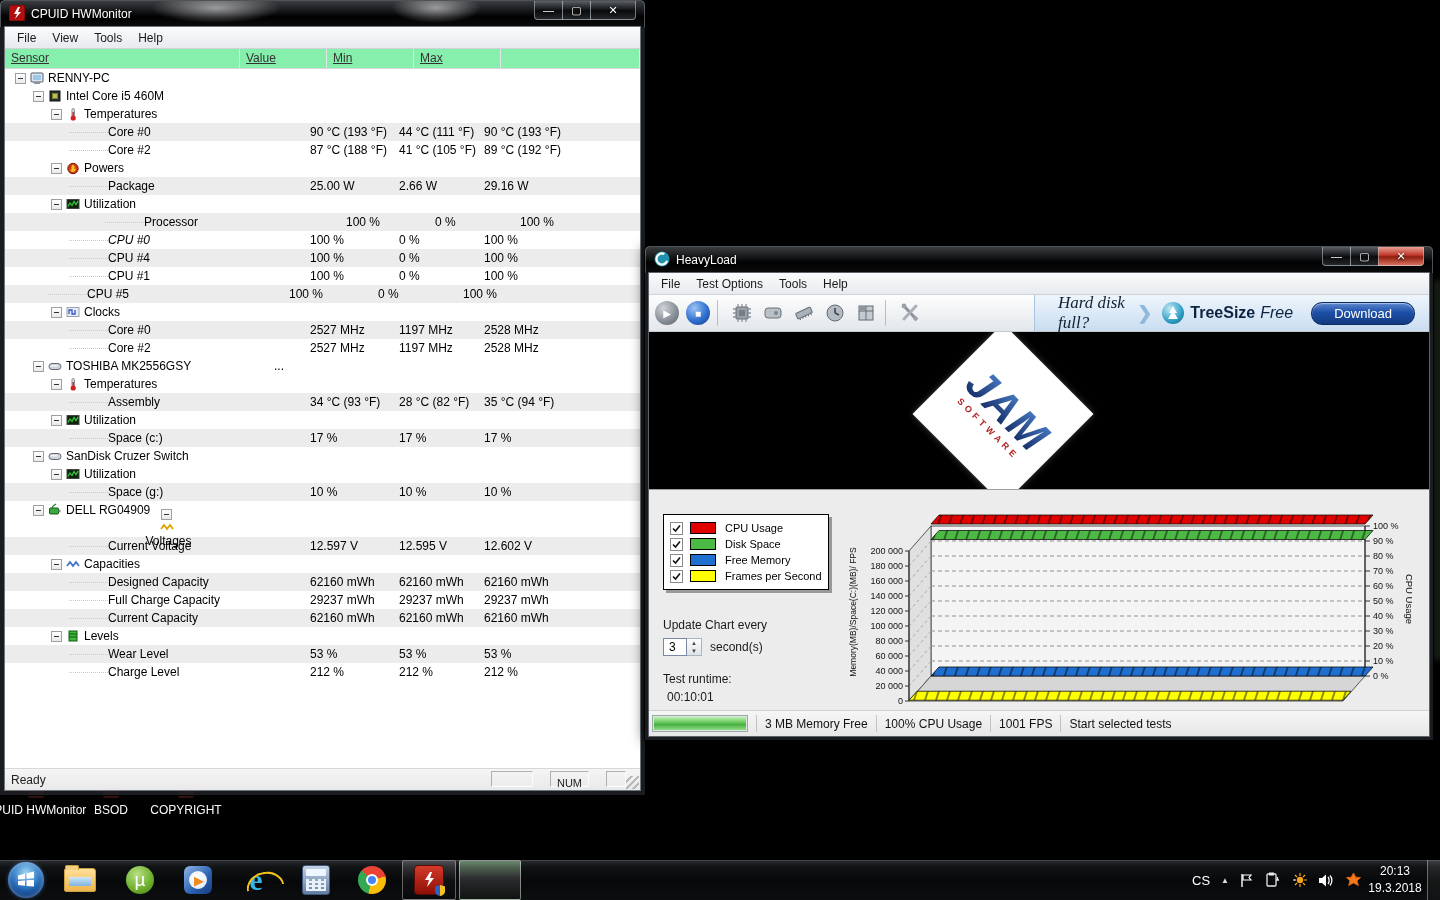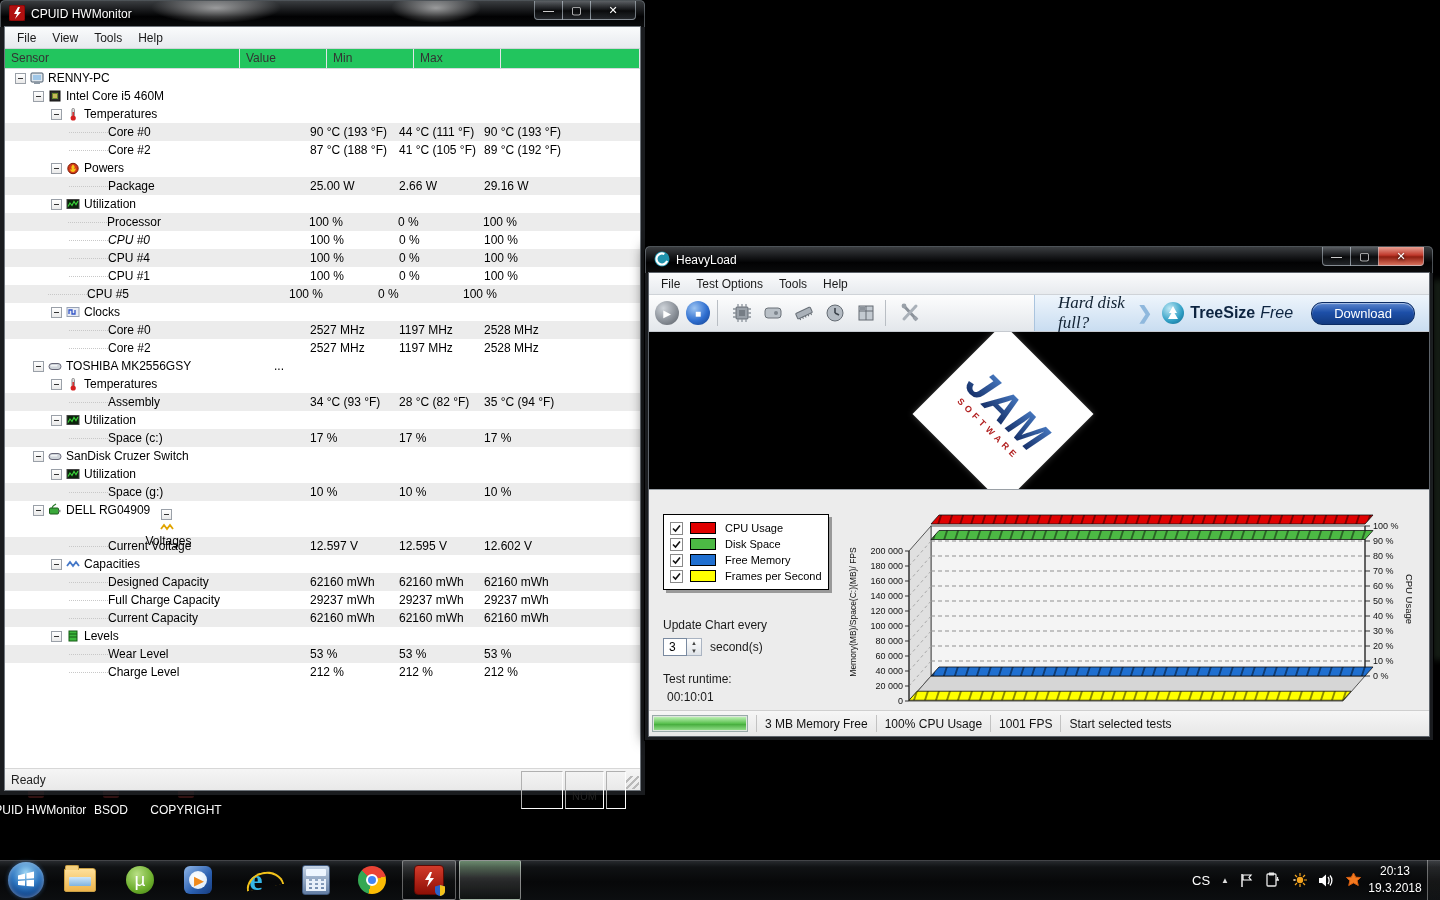--- a/index.html
+++ b/index.html
@@ -26,40 +26,40 @@
   .wbtn.first{border-radius:0 0 0 4px;}
   .wbtn.close{width:46px;border-radius:0 0 4px 0;}
   .wbtn.close.red{background:linear-gradient(#e8a093,#c0392b 45%,#8e1e10 55%,#d9705c);}
   .menubar{display:flex;align-items:center;height:21px;background:linear-gradient(#fafbfc,#e7eaee);
     border-bottom:1px solid #cfd3d8;font-size:12px;color:#1a1a1a;padding-left:4px;}
   .menuitem{padding:2px 8px;cursor:default;}
   
   #hwm{left:0;top:0;width:645px;height:795px;background:rgba(30,33,36,.85);}
   #hwm .frame{position:absolute;left:4px;right:4px;top:26px;bottom:4px;background:#fff;
     border:1px solid #6f757c;display:flex;flex-direction:column;}
-  .colheader{display:flex;height:19px;background:#22c55e;border-bottom:1px solid #d5d9de;flex:none;
-    font-size:12px;color:#333;}
+  .colheader{display:flex;height:19px;background:#86efac;border-bottom:1px solid #d5d9de;flex:none;
+    font-size:12px;color:#333;text-decoration:underline;}
   .colcell{border-right:1px solid #e2e5e9;padding:2px 0 0 6px;box-sizing:border-box;}
   #hwm-tree{flex:1;overflow:hidden;background:#fff;position:relative;}
   .hrow{display:flex;height:18px;align-items:center;font-size:12px;color:#000;white-space:nowrap;}
   .hrow.shade{background:#ececec;}
   .c-sensor{width:235px;flex:none;display:flex;align-items:center;overflow:hidden;}
   .c-val{width:89px;flex:none;padding-left:6px;box-sizing:border-box;}
   .c-min{width:85px;flex:none;padding-left:6px;box-sizing:border-box;}
   .c-max{width:110px;flex:none;padding-left:6px;box-sizing:border-box;}
   .expbox{width:9px;height:9px;flex:none;border:1px solid #9aa0a8;background:linear-gradient(#fff,#e9e9e9);
     position:relative;margin-right:4px;box-sizing:content-box;}
   .expbox:after{content:"";position:absolute;left:2px;top:4px;width:5px;height:1px;background:#333;}
   .treeicon{width:14px;height:14px;flex:none;margin-right:4px;}
   .treeicon svg{display:block;}
   .statusbar{flex:none;height:21px;background:linear-gradient(#f5f5f5,#e9e9e9);border-top:1px solid #d7d7d7;
     display:flex;align-items:center;font-size:12px;color:#222;padding-left:6px;position:relative;}
   .sb-cells{position:absolute;right:14px;top:2px;display:flex;height:16px;}
-  .sb-cell{border:1px solid;border-color:#b0b0b0 #fdfdfd #fdfdfd #b0b0b0;margin-left:2px;
-    font-size:11px;padding:18px 6px;min-width:24px;text-align:center;color:#222;}
+  .sb-cell{border:1px solid;border-color:#b0b0b0 #fdfdfd #fdfdfd #b0b0b0;margin-left:17px;
+    font-size:11px;padding:5px 6px;min-width:24px;text-align:center;color:#222;}
   .grip{position:absolute;right:1px;bottom:1px;width:13px;height:13px;
     background:repeating-linear-gradient(135deg,transparent 0 3px,#b9b9b9 3px 5px);}
   
   #hl{left:645px;top:246px;width:788px;height:494px;background:rgba(30,33,36,.85);}
   #hl .frame{position:absolute;left:3px;right:3px;top:26px;bottom:3px;background:#000;
     border:1px solid #5d636a;display:flex;flex-direction:column;}
   .toolbar{height:36px;flex:none;background:linear-gradient(#fdfdfd,#e3e7eb);border-bottom:1px solid #c6cad0;
     display:flex;align-items:center;position:relative;}
   .tbtn{width:26px;height:26px;margin-left:5px;display:flex;align-items:center;justify-content:center;}
   .roundbtn{width:24px;height:24px;border-radius:50%;display:flex;align-items:center;justify-content:center;
@@ -318,21 +318,21 @@
                   <polyline points="2,9.5 4,6 6,8.5 8,4.5 10,7.5 12,4" fill="none" stroke="#39d039" stroke-width="1.2"></polyline>
                 </svg>
               </span>
               <span>Utilization</span>
             </div>
             <div class="c-val"></div>
             <div class="c-min"></div>
             <div class="c-max"></div>
           </div>
           <div class="hrow shade">
-            <div class="c-sensor" style="padding-left: 63px;">
+            <div class="c-sensor" style="padding-left: 100px;">
               <span style="width: 39px; flex: 0 0 auto; border-bottom: 1px dotted rgb(200, 200, 200); height: 1px; margin-right: 0px;"></span>
               <span>Processor</span>
             </div>
             <div class="c-val">100 %</div>
             <div class="c-min">0 %</div>
             <div class="c-max">100 %</div>
           </div>
           <div class="hrow">
             <div class="c-sensor" style="padding-left: 64px; font-style: italic;">
               <span style="width: 39px; flex: 0 0 auto; border-bottom: 1px dotted rgb(200, 200, 200); height: 1px; margin-right: 0px;"></span>

